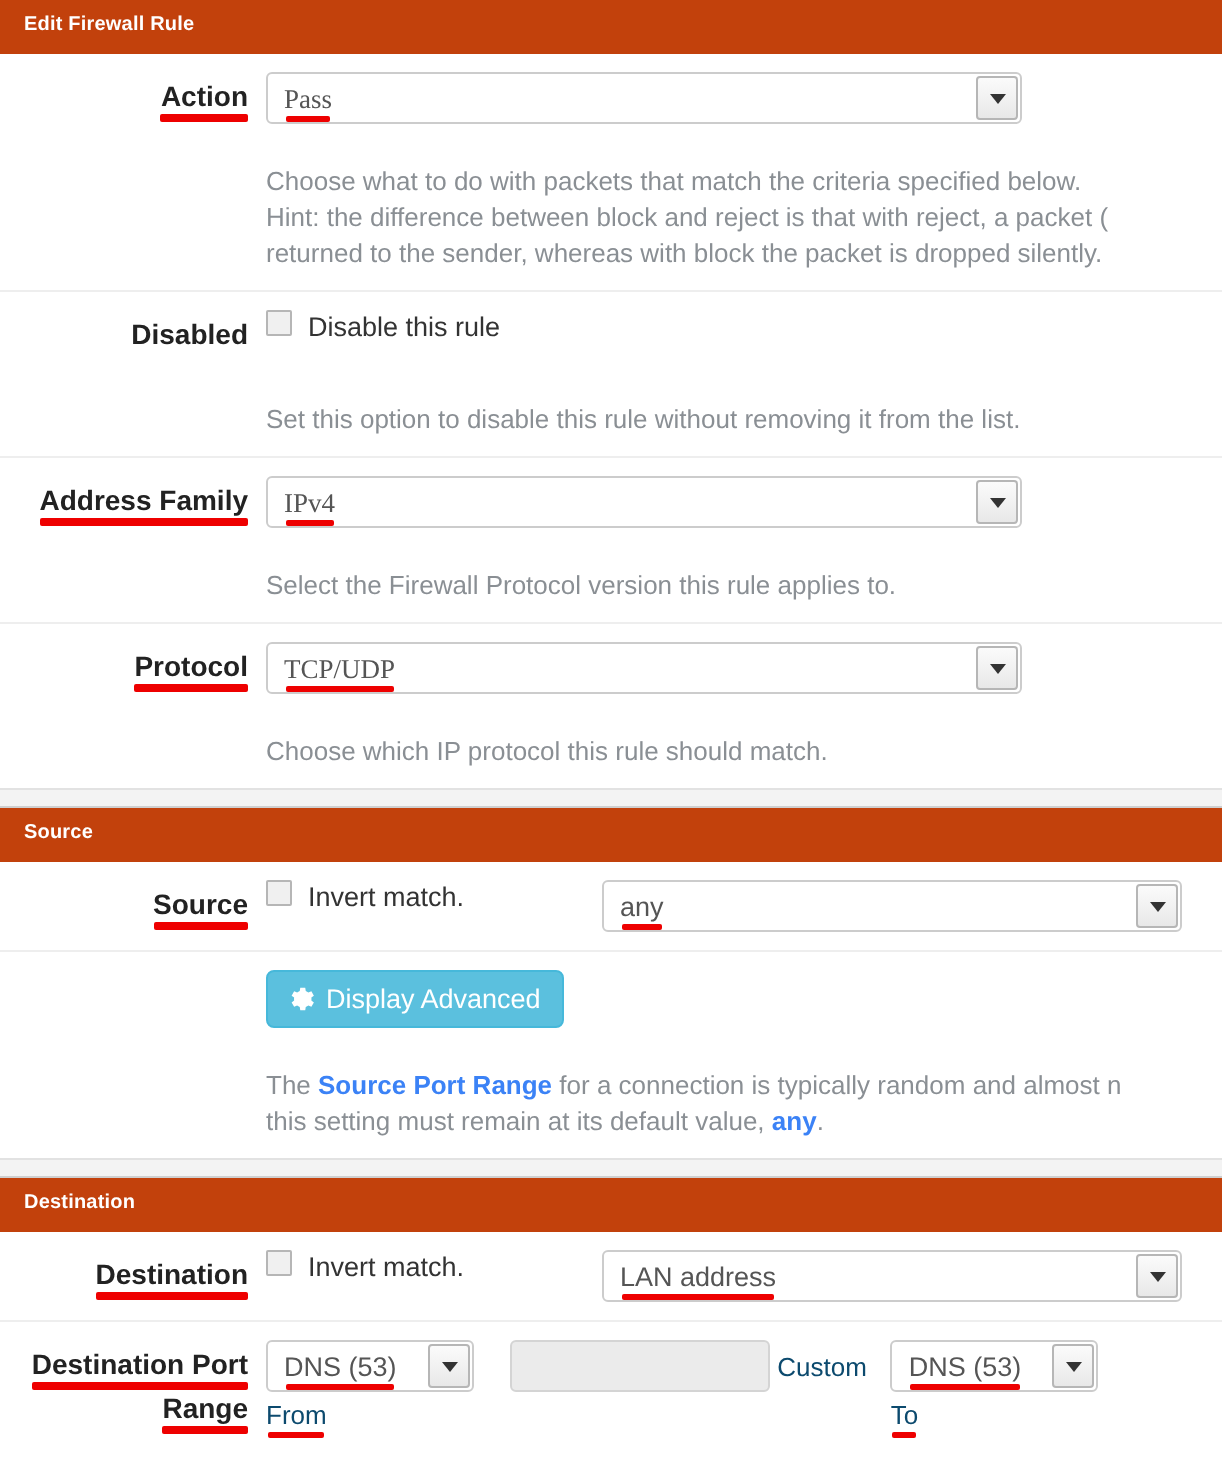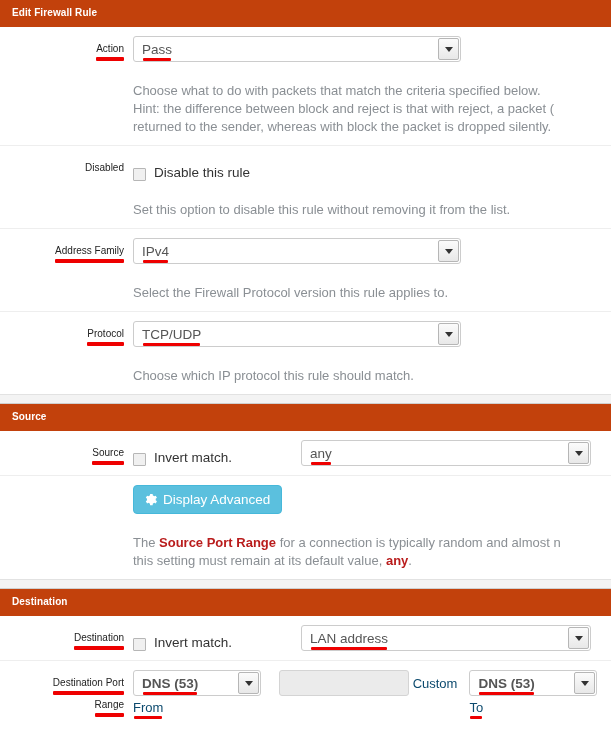--- a/index.html
+++ b/index.html
@@ -44,22 +44,22 @@
     position: relative;
   }
   .form-group.no-border { border-bottom: none; }
 
   .col-label {
     width: 133px;
     min-width: 133px;
     text-align: right;
     padding-right: 9px;
     box-sizing: border-box;
-    font-weight: normal;
-    font-size: 10px;
+    font-weight: bold;
+    font-size: 14px;
     color: #222;
     padding-top: 4px;
     line-height: 17px;
   }
   .col-label .lbl { position: relative; display: inline-block; }
   .col-field { flex: 1; min-width: 0; padding-right: 0px; }
 
   
   .u::after {
     content: "";
@@ -108,42 +108,42 @@
     content: "";
     position: absolute;
     left: 50%;
     top: 50%;
     margin-left: -4px;
     margin-top: -2px;
     border-left: 4px solid transparent;
     border-right: 4px solid transparent;
     border-top: 5px solid #333;
   }
-  .sel-wide { width: 328px; }
+  .sel-wide { width: 378px; font-family: Liberation Serif, serif; }
   .sel-src   { width: 290px; }
-  .sel-port  { width: 128px; font-weight: bold; }
+  .sel-port  { width: 104px; }
 
   
   .text-input {
     width: 130px;
     height: 26px;
     box-sizing: border-box;
     background: #ebebeb;
     border: 1px solid #d4d4d4;
     border-radius: 3px;
     font-family: "Liberation Sans", sans-serif;
     font-size: 13px;
     color: #666;
     padding: 0 8px;
   }
 
   
   .check-line {
     display: flex;
-    align-items: flex-end;
+    align-items: flex-start;
     height: 26px;
   }
   .cbox {
     width: 13px;
     height: 13px;
     box-sizing: border-box;
     border: 1px solid #b6b6b6;
     background: #f0f0f0;
     border-radius: 1px;
     margin-right: 8px;
@@ -157,21 +157,21 @@
 
   
   .help {
     color: #8a8f94;
     font-size: 13px;
     line-height: 18px;
     margin-top: 20px;
     white-space: nowrap;
     overflow: hidden;
   }
-  .help b { color: #b91c1c; font-weight: bold; }
+  .help b { color: #3b82f6; font-weight: bold; }
   .help-line { display: block; }
 
   
   .btn-advanced {
     display: inline-flex;
     align-items: center;
     gap: 5px;
     background: #5bc0de;
     border: 1px solid #46b8da;
     border-radius: 4px;

